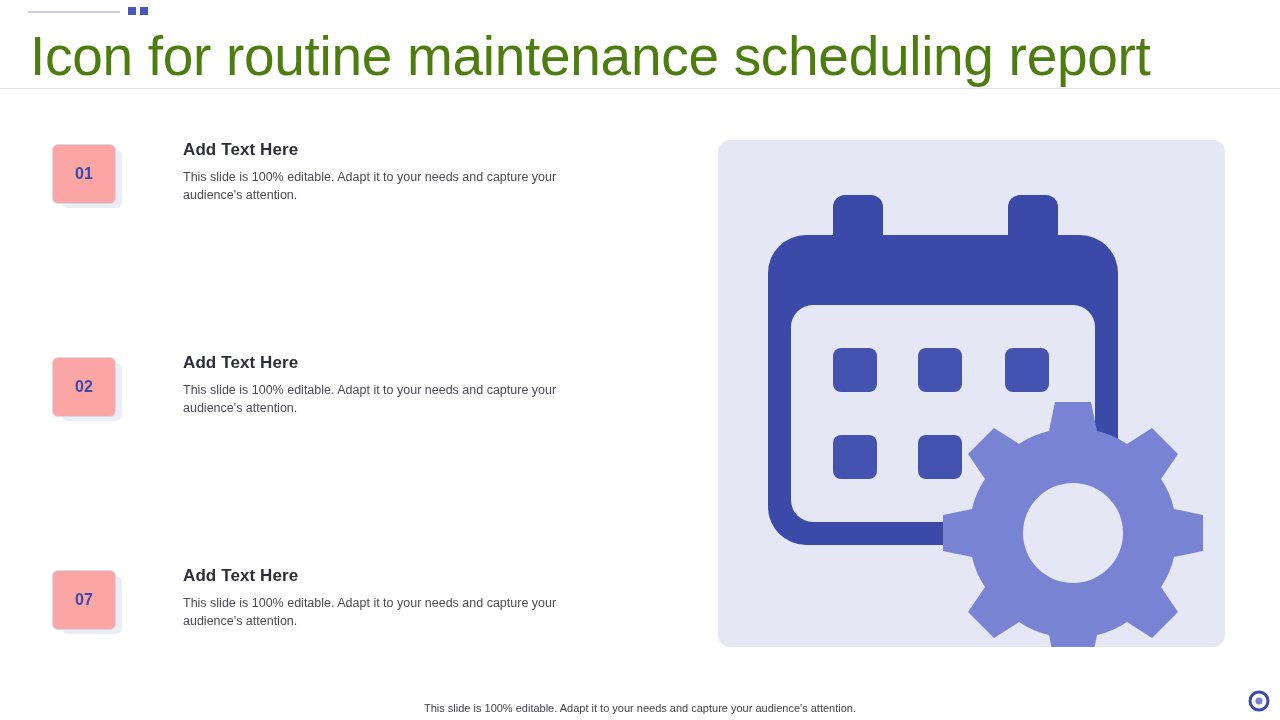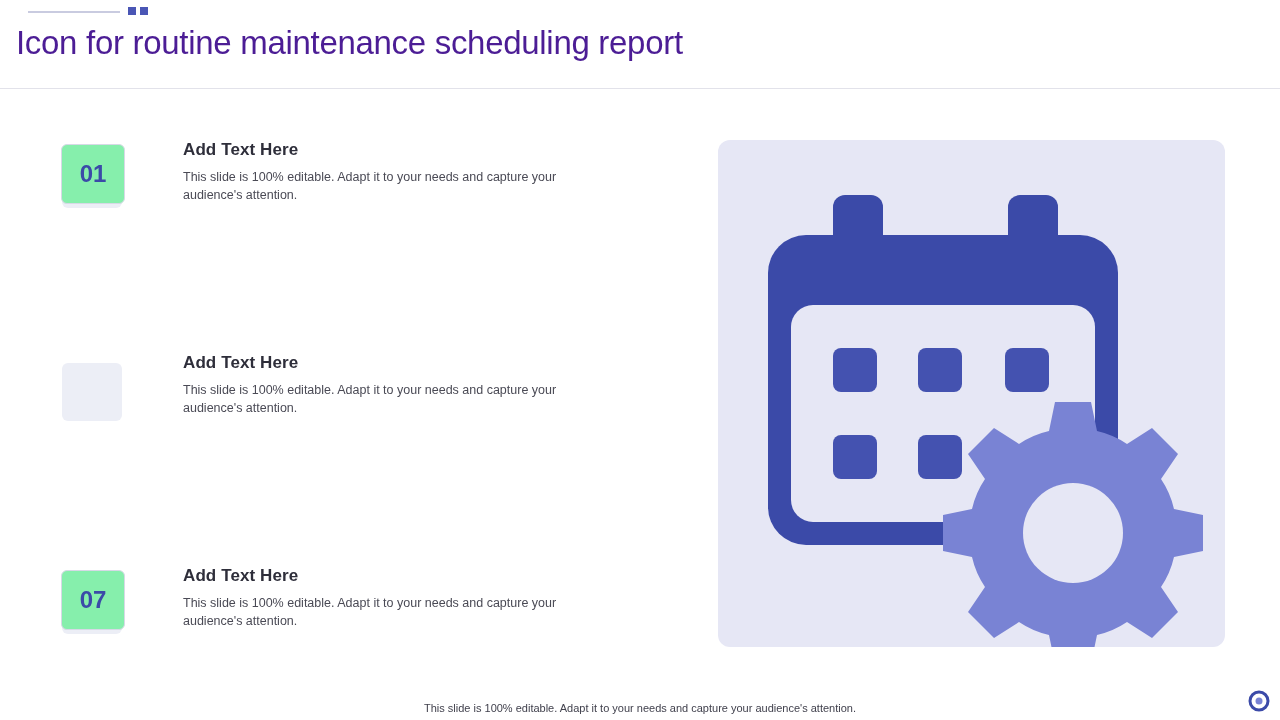--- a/index.html
+++ b/index.html
@@ -30,25 +30,25 @@
     height: 8px;
     background: #4a56b5;
     top: 7px;
   }
   .deco-sq.a { left: 128px; }
   .deco-sq.b { left: 140px; }
 
   
   .title {
     position: absolute;
-    left: 16px;
+    left: 30px;
     top: 24px;
-    font-size: 33px;
+    font-size: 55px;
     font-weight: 400;
-    color: #4c1d95;
+    color: #4d7c0f;
     letter-spacing: -0.3px;
     white-space: nowrap;
   }
   .title-rule {
     position: absolute;
     left: 0;
     top: 88px;
     width: 1280px;
     height: 1px;
     background: #e2e2ea;
@@ -71,31 +71,31 @@
     position: absolute;
     left: 34px;
     top: 10px;
     width: 60px;
     height: 58px;
     background: #eceef6;
     border-radius: 6px;
   }
   .badge {
     position: absolute;
-    left: 33px;
+    left: 24px;
     top: 4px;
     width: 62px;
     height: 58px;
     border: 1px solid #d7d9e6;
     border-radius: 6px;
-    background: #86efac;
+    background: #fca5a5;
     display: flex;
     align-items: center;
     justify-content: center;
-    font-size: 24px;
+    font-size: 16px;
     font-weight: 700;
     color: #3b4aa8;
   }
 
   .item-text {
     position: absolute;
     left: 118px;
     top: 0;
     width: 430px;
     margin-left: 37px;
@@ -165,20 +165,21 @@
     <div class="badge-shadow"></div>
     <div class="badge">01</div>
     <div class="item-text">
       <p class="item-title">Add Text Here</p>
       <p class="item-desc">This slide is 100% editable. Adapt it to your needs and capture your audience's attention.</p>
     </div>
   </div>
 
   <div class="item">
     <div class="badge-shadow"></div>
+    <div class="badge">02</div>
     <div class="item-text">
       <p class="item-title">Add Text Here</p>
       <p class="item-desc">This slide is 100% editable. Adapt it to your needs and capture your audience's attention.</p>
     </div>
   </div>
 
   <div class="item">
     <div class="badge-shadow"></div>
     <div class="badge">07</div>
     <div class="item-text">

